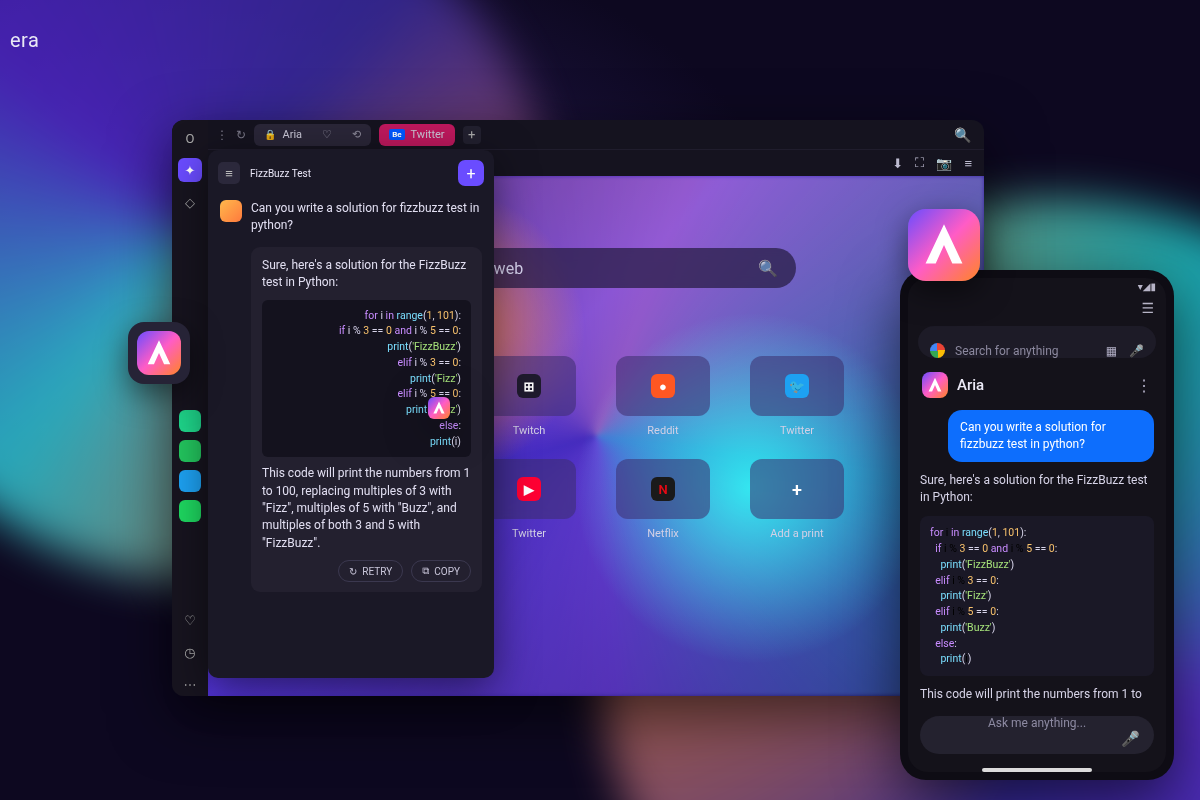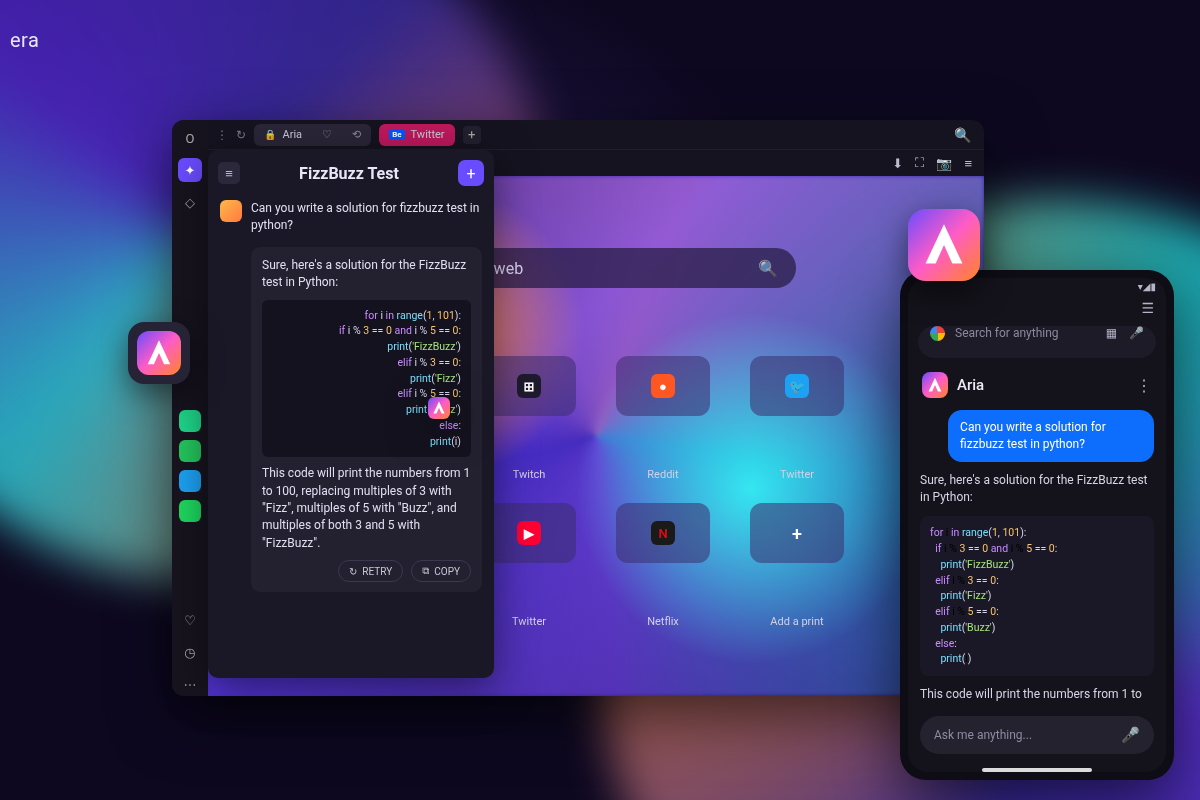--- a/index.html
+++ b/index.html
@@ -51,32 +51,32 @@
    conic-gradient(from 20deg at 50% 50%, #ff8426, #00d4e8, #6a38ef, #000 65%, #ff8426);
    mix-blend-mode:screen; opacity:.4; filter:blur(2px); }
 
 .websearch { position:absolute; left:50%; transform:translateX(-50%); top:72px; width:400px; height:40px;
   background:rgba(40,30,70,.75); border-radius:22px; display:flex; align-items:center; padding:0 18px; color:#d8d4ef; backdrop-filter:blur(6px); }
 .websearch .si { margin-left:auto; opacity:.8; }
 
 .speeddial { position:absolute; left:50%; transform:translateX(-50%); top:180px; display:grid; grid-template-columns:repeat(4,112px); gap:22px; }
 .tile { display:flex; flex-direction:column; align-items:center; gap:8px; cursor:pointer; }
 .tilecard { width:94px; height:60px; border-radius:12px; background:rgba(60,45,110,.55); display:flex; align-items:center; justify-content:center; backdrop-filter:blur(4px); }
-.tile .lbl { font-size:11px; color:#d3d0e6;margin-top:44px; }
+.tile .lbl { font-size:11px; color:#d3d0e6; }
 .ticon { width:24px; height:24px; border-radius:6px; display:flex; align-items:center; justify-content:center; color:#fff; font-size:13px; font-weight:600; }
 .ticon.twitch{background:#1f1b2e}.ticon.reddit{background:#ff5722}.ticon.twitter{background:#1da1f2}
 .ticon.youtube{background:#ff0033}.ticon.netflix{background:#1a1a1a;color:#e50914}.ticon.plus{background:transparent;color:#fff;font-size:18px}
 .ticon.generic{background:#2e2746}
 
 
 .aria { position:absolute; left:208px; top:150px; width:286px; height:528px; z-index:3;
   background:#1a1826; border-radius:10px; box-shadow:0 10px 40px rgba(0,0,0,.5); display:flex; flex-direction:column; }
 .aria-head { display:flex; align-items:center; gap:10px; padding:10px 10px 8px; }
 .hamb { width:22px; height:22px; border-radius:5px; background:#2b283b; display:flex; align-items:center; justify-content:center; color:#bbb; cursor:pointer; font-size:13px; }
-.aria-title { flex:1; text-align:center; color:#e9e6f7; font-size:16px; font-weight:700; }
+.aria-title { flex:1; text-align:left; color:#e9e6f7; font-size:10px; font-weight:400; }
 .newchat { width:26px; height:26px; border-radius:7px; background:#6a4cff; color:#fff; display:flex; align-items:center; justify-content:center; font-size:16px; cursor:pointer; }
 .aria-body { flex:1; overflow:hidden; padding:6px 12px 8px; display:flex; flex-direction:column; gap:12px; font-size:12px; }
 .msg { display:flex; gap:9px; }
 .avatar { width:22px; height:22px; border-radius:6px; flex:none; }
 .avatar.user{background:linear-gradient(135deg,#ffb84c,#ff7a3d)}
 .avatar.aria{background:linear-gradient(135deg,#6a4cff,#ff5cc6,#ff8426); position:relative; }
 .avatar.aria::after{content:""; position:absolute; inset:4px; background:#fff; clip-path:polygon(50% 5%,90% 90%,68% 90%,50% 50%,32% 90%,10% 90%);}
 .msgtext{ color:#e1def1; line-height:1.45; }
 .bubble { background:#23202f; border-radius:9px; padding:10px 11px; }
 .codebox { background:#14121e; border-radius:6px; padding:8px 10px; margin:8px 0; font-family:ui-monospace,Menlo,Consolas,monospace; font-size:10.5px; line-height:1.5; white-space:pre; color:#dad6ef; overflow-x:auto;text-align:right; }
@@ -92,34 +92,34 @@
 .badge .aicon{ border-radius:12px; background:linear-gradient(135deg,#6a4cff,#ff5cc6,#ff8426); position:relative; }
 .badge .aicon::after{content:""; position:absolute; inset:18%; background:#fff; clip-path:polygon(50% 5%,90% 90%,68% 90%,50% 50%,32% 90%,10% 90%);}
 .badge.left{ left:128px; top:322px; width:62px; height:62px; } .badge.left .aicon{width:44px;height:44px}
 .badge.right{ left:905px; top:206px; width:78px; height:78px; background:transparent; box-shadow:none;} .badge.right .aicon{width:72px;height:72px; border-radius:18px; box-shadow:0 10px 30px rgba(0,0,0,.5);}
 
 
 .phone { position:absolute; left:900px; top:270px; width:274px; height:510px; background:#0e0c14; border-radius:26px; z-index:3; box-shadow:0 20px 60px rgba(0,0,0,.6); padding:8px; }
 .pscreen { width:100%; height:100%; background:#14121a; border-radius:20px; display:flex; flex-direction:column; overflow:hidden; }
 .pstatus { height:16px; display:flex; justify-content:flex-end; align-items:center; gap:4px; padding:0 10px; color:#b7b4c7; font-size:10px; }
 .paction { height:28px; display:flex; justify-content:flex-end; align-items:center; padding:0 12px; color:#b7b4c7; font-size:14px; }
-.psearch { margin:4px 10px 8px; height:32px; border-radius:18px; background:#1d1b27; display:flex; align-items:flex-start; padding:0 12px; gap:10px; color:#8b889e; font-size:12px; }
+.psearch { margin:4px 10px 8px; height:32px; border-radius:18px; background:#1d1b27; display:flex; align-items:flex-end; padding:0 12px; gap:10px; color:#8b889e; font-size:12px; }
 .psearch .g{ width:15px;height:15px; border-radius:50%; background:conic-gradient(#ea4335 0 25%,#fbbc05 0 50%,#34a853 0 75%,#4285f4 0); }
 .psearch .ricons{ margin-left:auto; display:flex; gap:12px; color:#b2afc6; }
 .aria-row { display:flex; align-items:center; gap:9px; padding:6px 14px 8px; }
 .aria-row .aicon{ width:26px;height:26px;border-radius:8px;background:linear-gradient(135deg,#6a4cff,#ff5cc6,#ff8426);position:relative;}
 .aria-row .aicon::after{content:"";position:absolute;inset:5px;background:#fff;clip-path:polygon(50% 5%,90% 90%,68% 90%,50% 50%,32% 90%,10% 90%);}
 .aria-row .name{ color:#eceaf7; font-size:15px; font-weight:500; flex:1; }
 .aria-row .more{ color:#b2afc6; cursor:pointer; }
 .pbody { flex:1; padding:4px 12px 8px; display:flex; flex-direction:column; gap:10px; overflow:hidden; font-size:12px; }
 .pill { align-self:flex-end; max-width:88%; background:#0d6efd; color:#fff; padding:9px 12px; border-radius:14px; line-height:1.4; }
 .pmsg { color:#d7d4e8; line-height:1.45; }
 .pcode { background:#1a1826; border-radius:8px; padding:9px 10px; font-family:ui-monospace,Menlo,Consolas,monospace; font-size:10.5px; line-height:1.5; white-space:pre; }
 .pfoot { padding:10px 12px 14px; }
-.pinput { height:38px; border-radius:20px; background:#24222f; display:flex; align-items:center; padding:0 14px; color:#8d8aa2; font-size:12px; }
+.pinput { height:38px; border-radius:20px; background:#24222f; display:flex; align-items:center; padding:0 14px; color:#8d8aa2; font-size:12px;flex-direction:column; }
 .pinput .mic{ margin-left:auto; color:#cfcce0; font-size:15px; }
 .homebar{ width:110px; height:4px; background:#fff; opacity:.85; border-radius:3px; margin:0 auto; }
 </style>
 </head>
 <body>
 
 <div class="bg-swirl"></div>
 <div class="brand">era</div>
 
 <div class="window">

